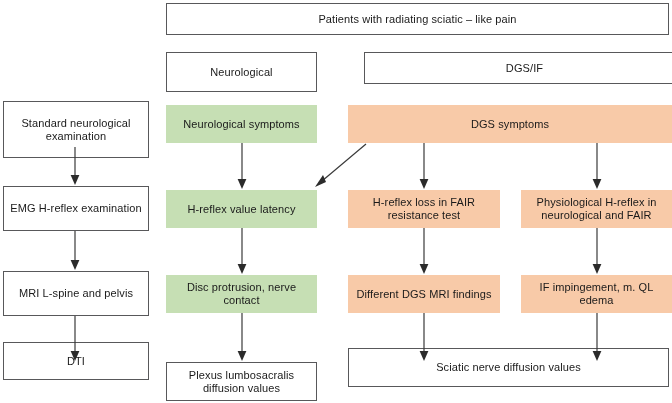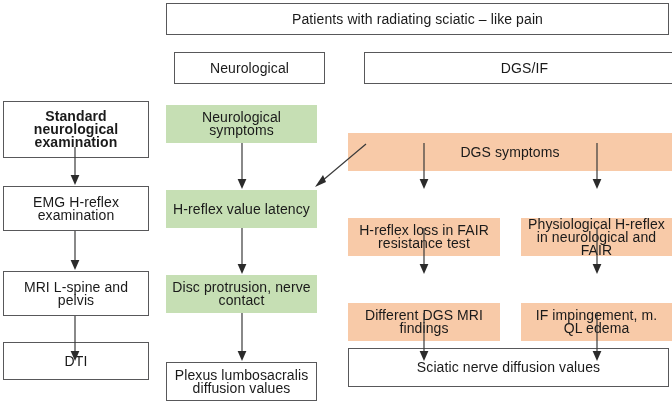--- a/index.html
+++ b/index.html
@@ -15,61 +15,60 @@
     font-family: "Liberation Sans", sans-serif;
     overflow: hidden;
   }
   .box {
     position: absolute;
     box-sizing: border-box;
     display: flex;
     align-items: center;
     justify-content: center;
     text-align: center;
-    font-size: 14px;
+    font-size: 11px;
     line-height: 13px;
     color: #1a1a1a;
     letter-spacing: 0.1px;
     padding: 15px 4px;
   }
   .box.outline {
     background: #ffffff;
     border: 1px solid #58585a;
   }
   .box.green {
     background: #c6dfb4;
     border: none;
   }
   .box.orange {
     background: #f8caa8;
     border: none;
-    margin-top: 28px;
   }
   .arrow {
     position: absolute;
   }
   .arrow svg { display: block; overflow: visible; }
 </style>
 </head>
 <body>
 
 <div id="canvas">
 
   <div class="box outline" style="left:166px; top:3px; width:503px; height:27px;">
     <span>Patients with radiating sciatic – like pain</span>
   </div>
 
-  <div class="box outline" style="left:174px; top:52px; width:151px; height:32px;align-items:center;">
+  <div class="box outline" style="left:166px; top:52px; width:151px; height:40px;align-items:center;">
     <span>Neurological</span>
   </div>
   <div class="box outline" style="left:364px; top:52px; width:321px; height:28px;">
     <span>DGS/IF</span>
   </div>
 
-  <div class="box outline" style="left:3px; top:101px; width:146px; height:57px;font-weight:bold;">
+  <div class="box outline" style="left:3px; top:101px; width:146px; height:57px;">
     <span>Standard neurological examination</span>
   </div>
   <div class="box outline" style="left:3px; top:186px; width:146px; height:45px;">
     <span>EMG H-reflex examination</span>
   </div>
   <div class="box outline" style="left:3px; top:271px; width:146px; height:45px;">
     <span>MRI L-spine and pelvis</span>
   </div>
   <div class="box outline" style="left:3px; top:342px; width:146px; height:38px;">
     <span>DTI</span>

